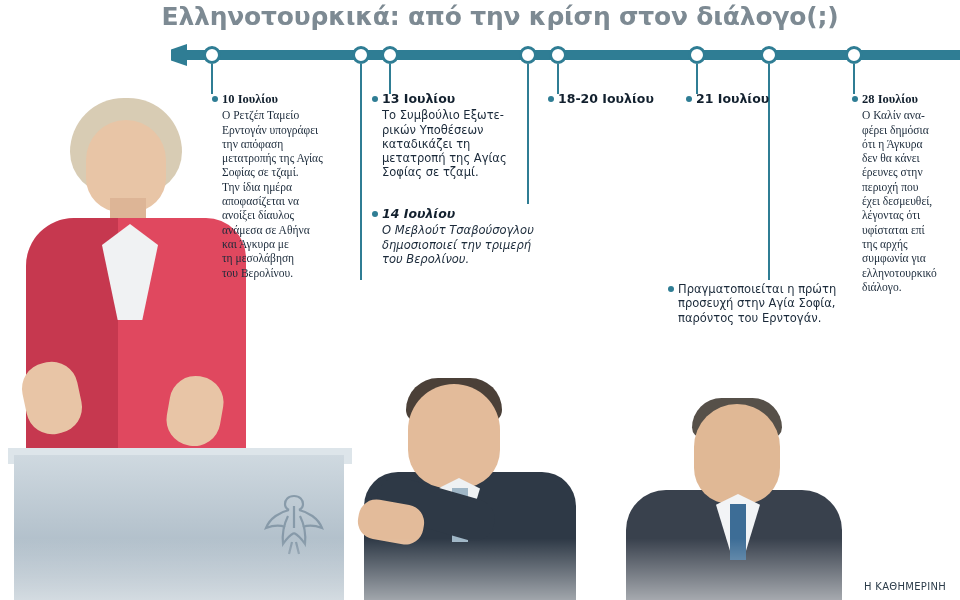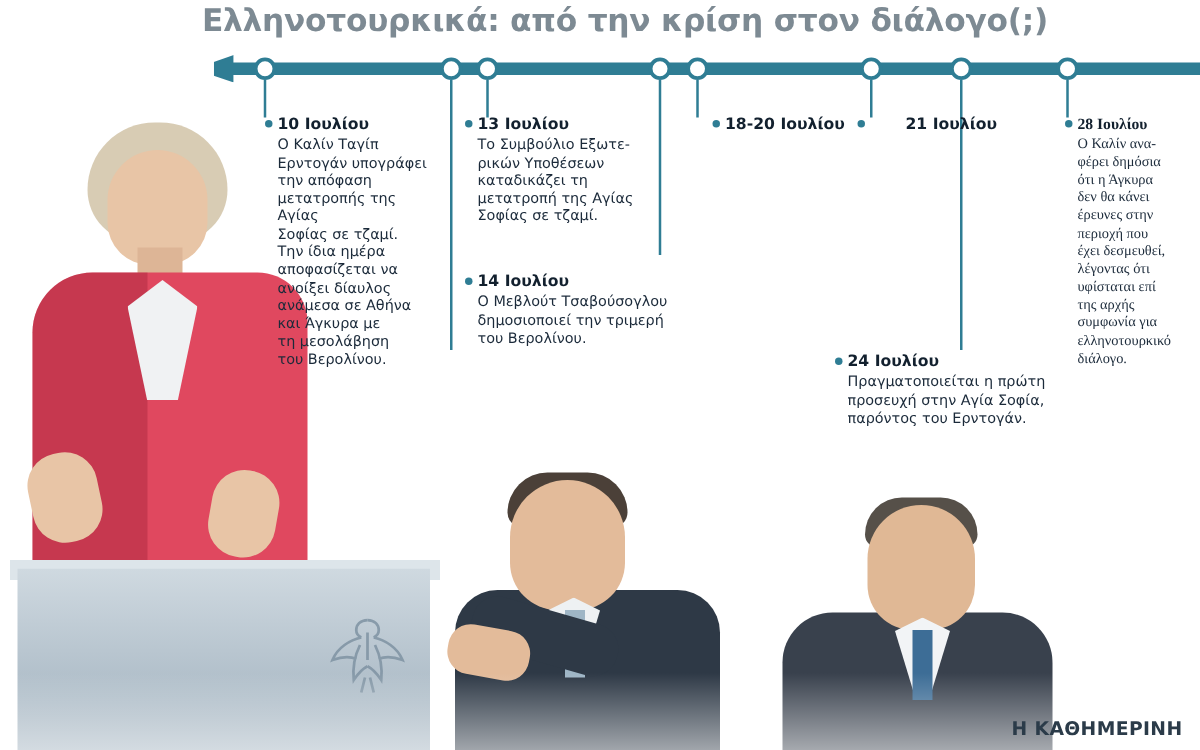--- a/index.html
+++ b/index.html
@@ -355,22 +355,22 @@
     width: 960px;
     height: 220px;
     background: linear-gradient(180deg, rgba(255,255,255,0) 0%, rgba(255,255,255,0) 72%, rgba(255,255,255,0.55) 100%);
   }
 
   
   .credit {
     position: absolute;
     right: 14px;
     bottom: 8px;
-    font-size: 15px;
-    font-weight: bold;
+    font-size: 10px;
+    font-weight: normal;
     color: #2b3b49;
     letter-spacing: 0.3px;
   }
 </style>
 </head>
 <body>
 
 <div id="infographic">
 
   <div class="photos">
@@ -439,24 +439,24 @@
 
   <div class="stem" style="left:211px; height:30px;"></div>
   <div class="stem" style="left:360px; height:216px;"></div>
   <div class="stem" style="left:389px; height:30px;"></div>
   <div class="stem" style="left:527px; height:140px;"></div>
   <div class="stem" style="left:557px; height:30px;"></div>
   <div class="stem" style="left:696px; height:30px;"></div>
   <div class="stem" style="left:768px; height:216px;"></div>
   <div class="stem" style="left:853px; height:30px;"></div>
 
-  <div class="event" style="left:222px; top:92px; width:125px;">
+  <div class="event" style="left:222px; top:92px; width:125px;font-family:Liberation Serif, serif;">
     <span class="bullet"></span>
     <span class="date">10 Ιουλίου</span>
-    <span class="text">Ο Καλίν Ταγίπ
+    <span class="text">Ο Ρετζέπ Ταμείο
 Ερντογάν υπογράφει
 την απόφαση
 μετατροπής της Αγίας
 Σοφίας σε τζαμί.
 Την ίδια ημέρα
 αποφασίζεται να
 ανοίξει δίαυλος
 ανάμεσα σε Αθήνα
 και Άγκυρα με
 τη μεσολάβηση
@@ -466,42 +466,41 @@
   <div class="event" style="left:382px; top:92px; width:130px;">
     <span class="bullet"></span>
     <span class="date">13 Ιουλίου</span>
     <span class="text">Το Συμβούλιο Εξωτε-
 ρικών Υποθέσεων
 καταδικάζει τη
 μετατροπή της Αγίας
 Σοφίας σε τζαμί.</span>
   </div>
 
-  <div class="event" style="left:382px; top:218px; width:165px;">
+  <div class="event" style="left:382px; top:207px; width:165px;font-style:italic;">
     <span class="bullet"></span>
     <span class="date">14 Ιουλίου</span>
     <span class="text">Ο Μεβλούτ Τσαβούσογλου
 δημοσιοποιεί την τριμερή
 του Βερολίνου.</span>
   </div>
 
 
-  <div class="event" style="left:558px; top:92px; width:128px;margin-left:22px;">
+  <div class="event" style="left:558px; top:92px; width:128px;">
     <span class="bullet"></span>
     <span class="date">18-20 Ιουλίου</span>
   </div>
 
-  <div class="event" style="left:696px; top:92px; width:130px;text-align:center;">
+  <div class="event" style="left:696px; top:92px; width:130px;">
     <span class="bullet"></span>
     <span class="date">21 Ιουλίου</span>
   </div>
 
   <div class="event" style="left:678px; top:282px; width:190px;">
     <span class="bullet"></span>
-    <span class="date">24 Ιουλίου</span>
     <span class="text">Πραγματοποιείται η πρώτη
 προσευχή στην Αγία Σοφία,
 παρόντος του Ερντογάν.</span>
   </div>
 
   <div class="event" style="left:862px; top:92px; width:90px;font-family:Liberation Serif, serif;">
     <span class="bullet"></span>
     <span class="date">28 Ιουλίου</span>
     <span class="text">Ο Καλίν ανα-
 φέρει δημόσια

